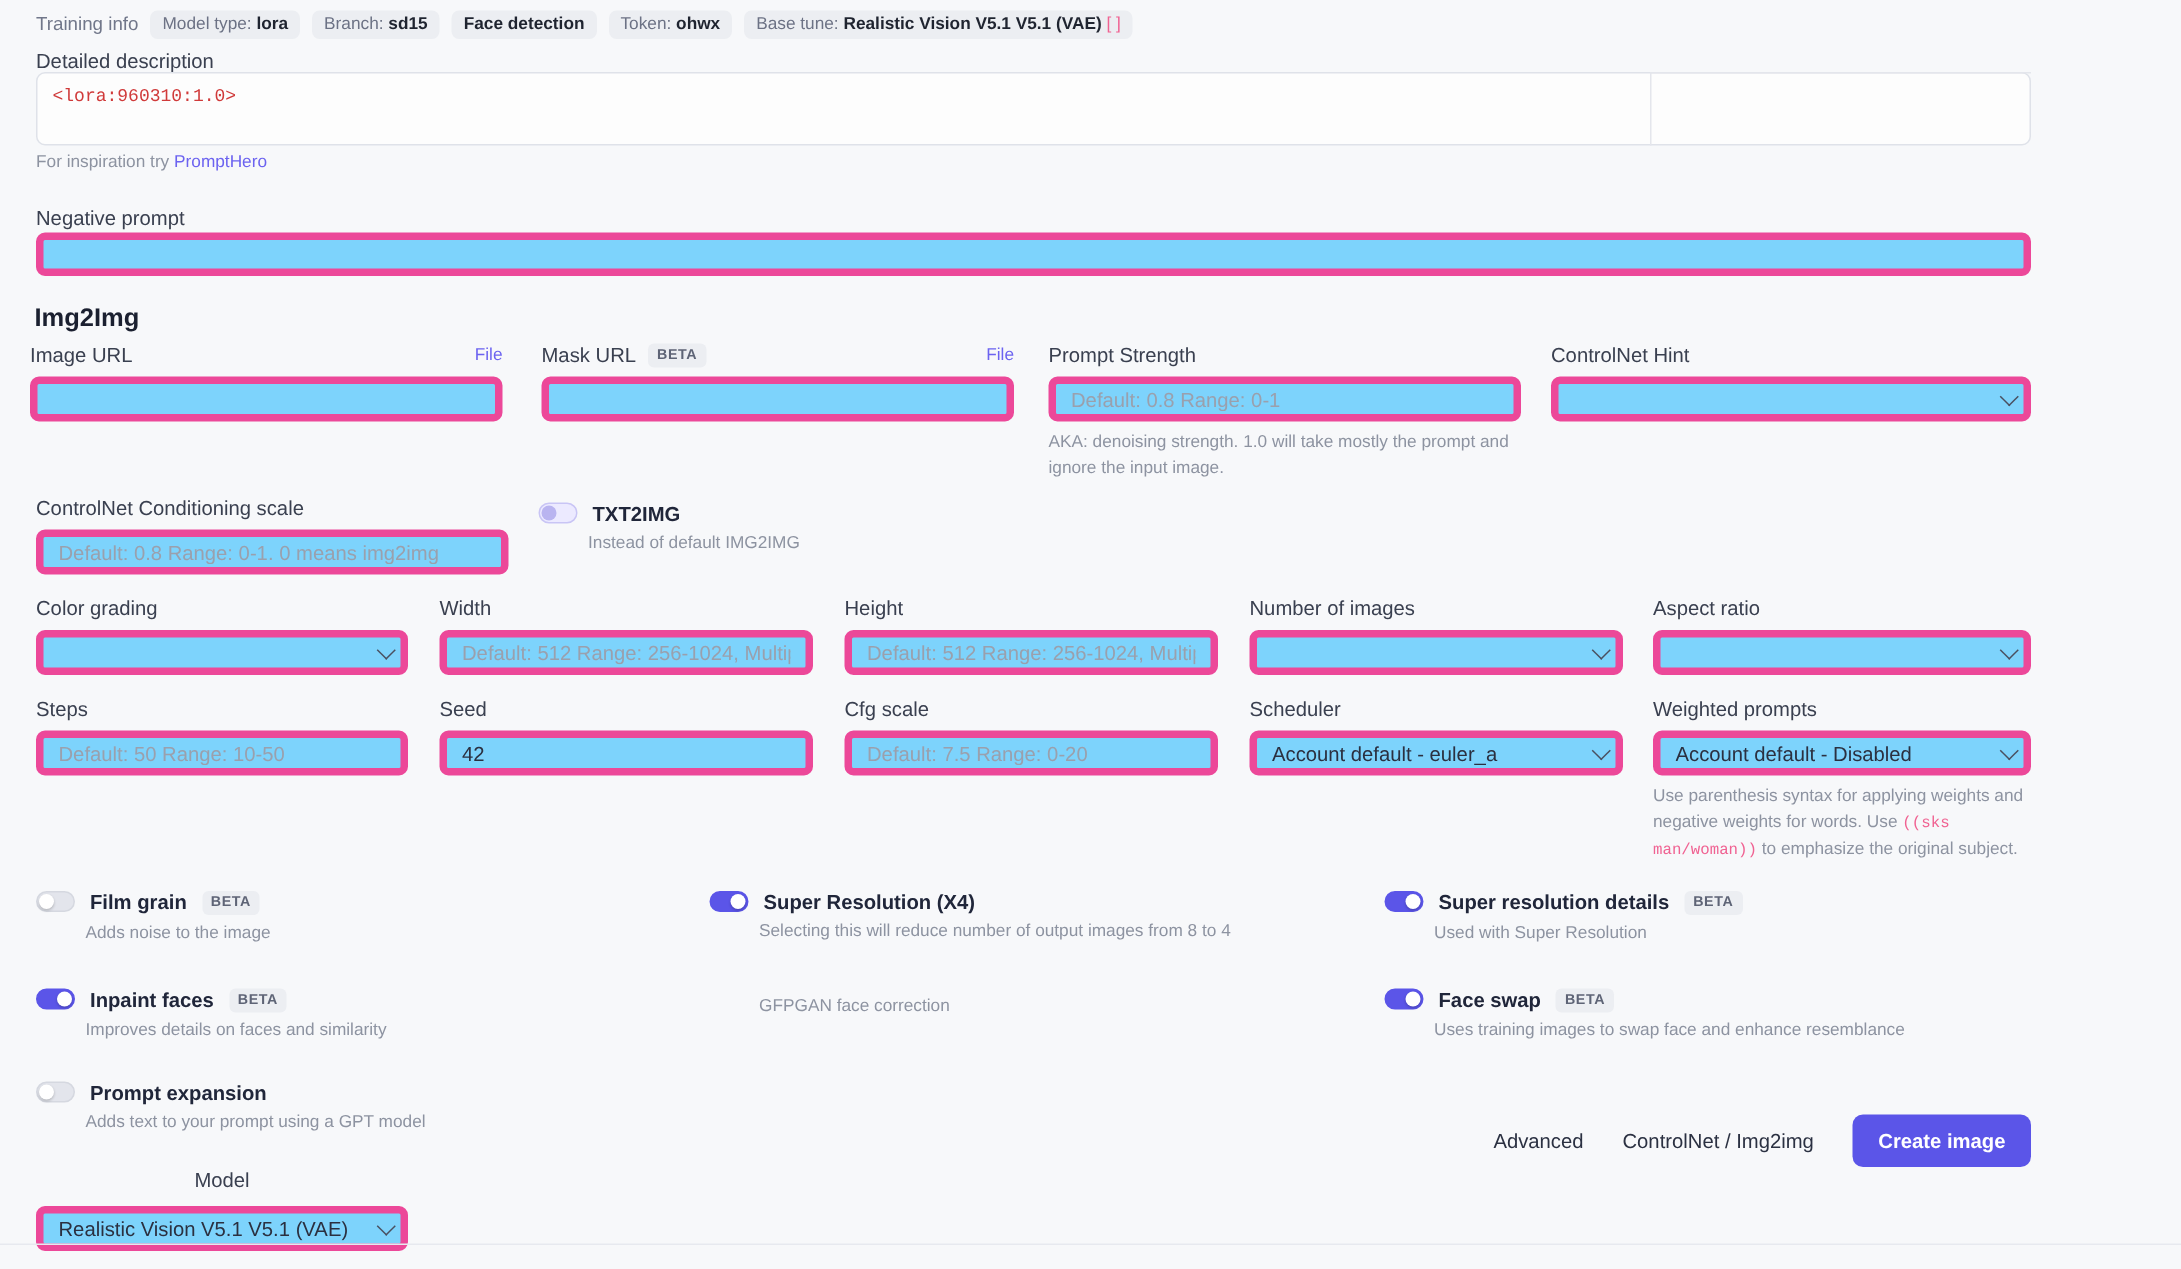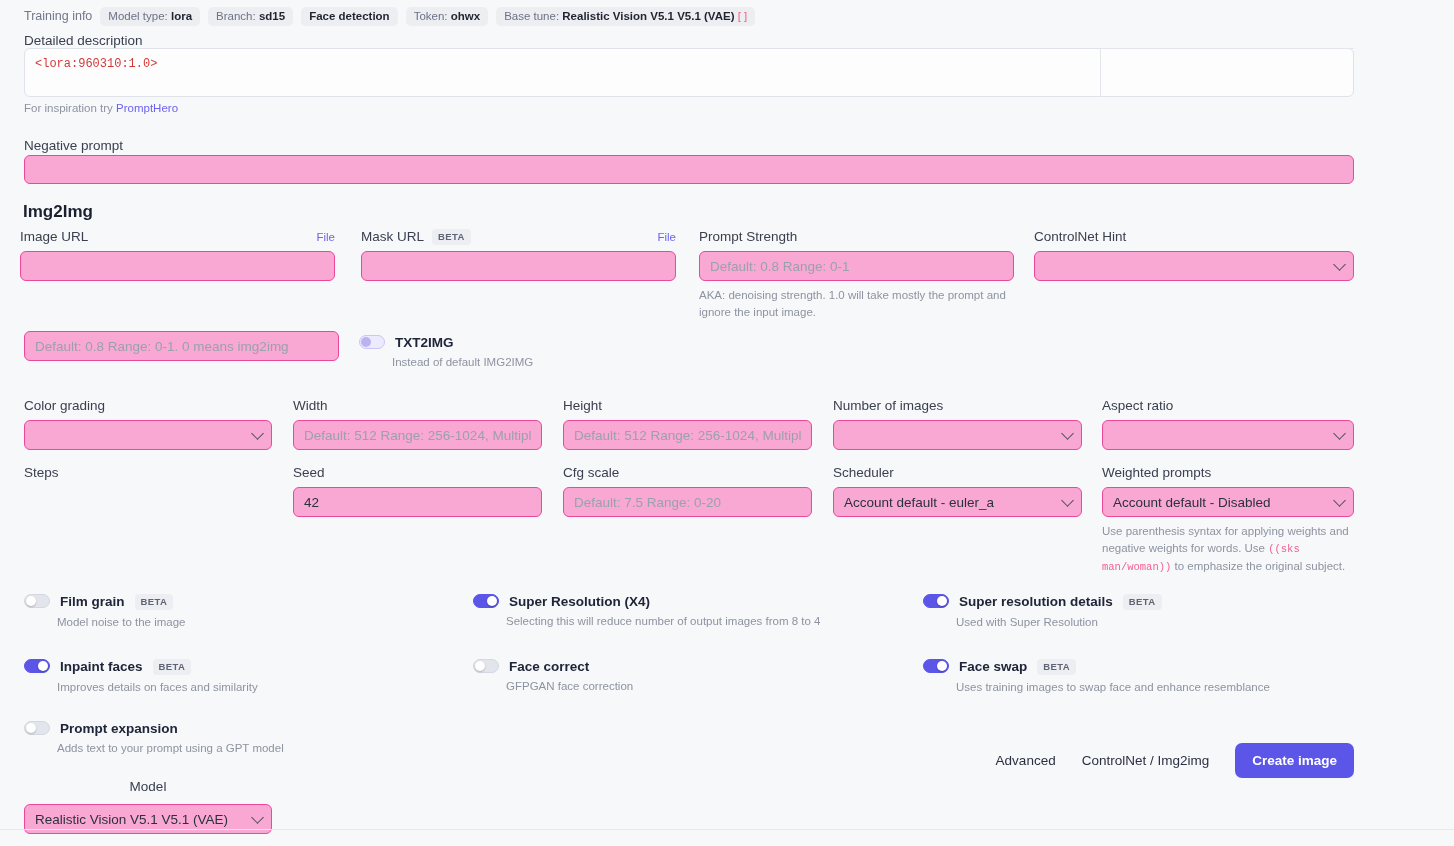--- a/index.html
+++ b/index.html
@@ -19,22 +19,22 @@
   .label {
     font-size: 13.5px;
     color: #3a4050;
     line-height: 16px;
     margin-bottom: 6px;
     display: block;
   }
   .field {
     width: 100%;
     height: 30px;
-    background: #f9a8d4;
-    border: 1px solid #ec4899;
+    background: #7dd3fc;
+    border: 5px solid #ec4899;
     border-radius: 6px;
     font-family: "Liberation Sans", sans-serif;
     font-size: 13.5px;
     color: #1f2430;
     padding: 0 10px;
     outline: none;
   }
   .field::placeholder { color: #9aa0ad; }
   .field.value-set { color: #2b3040; }
   .hint {
@@ -331,20 +331,21 @@
   <div id="col-controlnet-hint">
     <span class="label">ControlNet Hint</span>
     <div class="select-wrap">
       <input class="field" type="text" readonly="" style="">
       <span class="chev"></span>
     </div>
   </div>
 </div>
 
 <div id="col-cond-scale">
+  <span class="label">ControlNet Conditioning scale</span>
   <input class="field" type="text" placeholder="Default: 0.8 Range: 0-1. 0 means img2img" style="">
 </div>
 
 <div id="col-txt2img">
   <div class="toggle-line">
     <span class="switch tinted">
         <span class="knob"></span>
       </span>
     <span class="tname">TXT2IMG</span>
   </div>
@@ -382,20 +383,21 @@
   <div class="g-col c5 r1">
     <span class="label">Aspect ratio</span>
     <div class="select-wrap">
       <input class="field" type="text" readonly="" style="">
       <span class="chev"></span>
     </div>
   </div>
 
   <div class="g-col c1 r2">
     <span class="label">Steps</span>
+    <input class="field" type="text" placeholder="Default: 50 Range: 10-50" style="">
   </div>
 
   <div class="g-col c2 r2">
     <span class="label">Seed</span>
     <input class="field value-set" type="text" value="42" style="">
   </div>
 
   <div class="g-col c3 r2">
     <span class="label">Cfg scale</span>
     <input class="field" type="text" placeholder="Default: 7.5 Range: 0-20" style="">
@@ -425,21 +427,21 @@
 <div id="toggles">
 
   <div class="t-item t-col-a t-row-1">
     <div class="toggle-line">
       <span class="switch">
           <span class="knob"></span>
         </span>
       <span class="tname">Film grain</span>
       <span class="beta">BETA</span>
     </div>
-    <div class="toggle-sub">Model noise to the image</div>
+    <div class="toggle-sub">Adds noise to the image</div>
   </div>
 
   <div class="t-item t-col-b t-row-1">
     <div class="toggle-line">
       <span class="switch on">
           <span class="knob"></span>
         </span>
       <span class="tname">Super Resolution (X4)</span>
     </div>
     <div class="toggle-sub">Selecting this will reduce number of output images from 8 to 4</div>
@@ -461,26 +463,20 @@
       <span class="switch on">
           <span class="knob"></span>
         </span>
       <span class="tname">Inpaint faces</span>
       <span class="beta">BETA</span>
     </div>
     <div class="toggle-sub">Improves details on faces and similarity</div>
   </div>
 
   <div class="t-item t-col-b t-row-2">
-    <div class="toggle-line">
-      <span class="switch">
-          <span class="knob"></span>
-        </span>
-      <span class="tname">Face correct</span>
-    </div>
     <div class="toggle-sub">GFPGAN face correction</div>
   </div>
 
   <div class="t-item t-col-c t-row-2">
     <div class="toggle-line">
       <span class="switch on">
           <span class="knob"></span>
         </span>
       <span class="tname">Face swap</span>
       <span class="beta">BETA</span>

